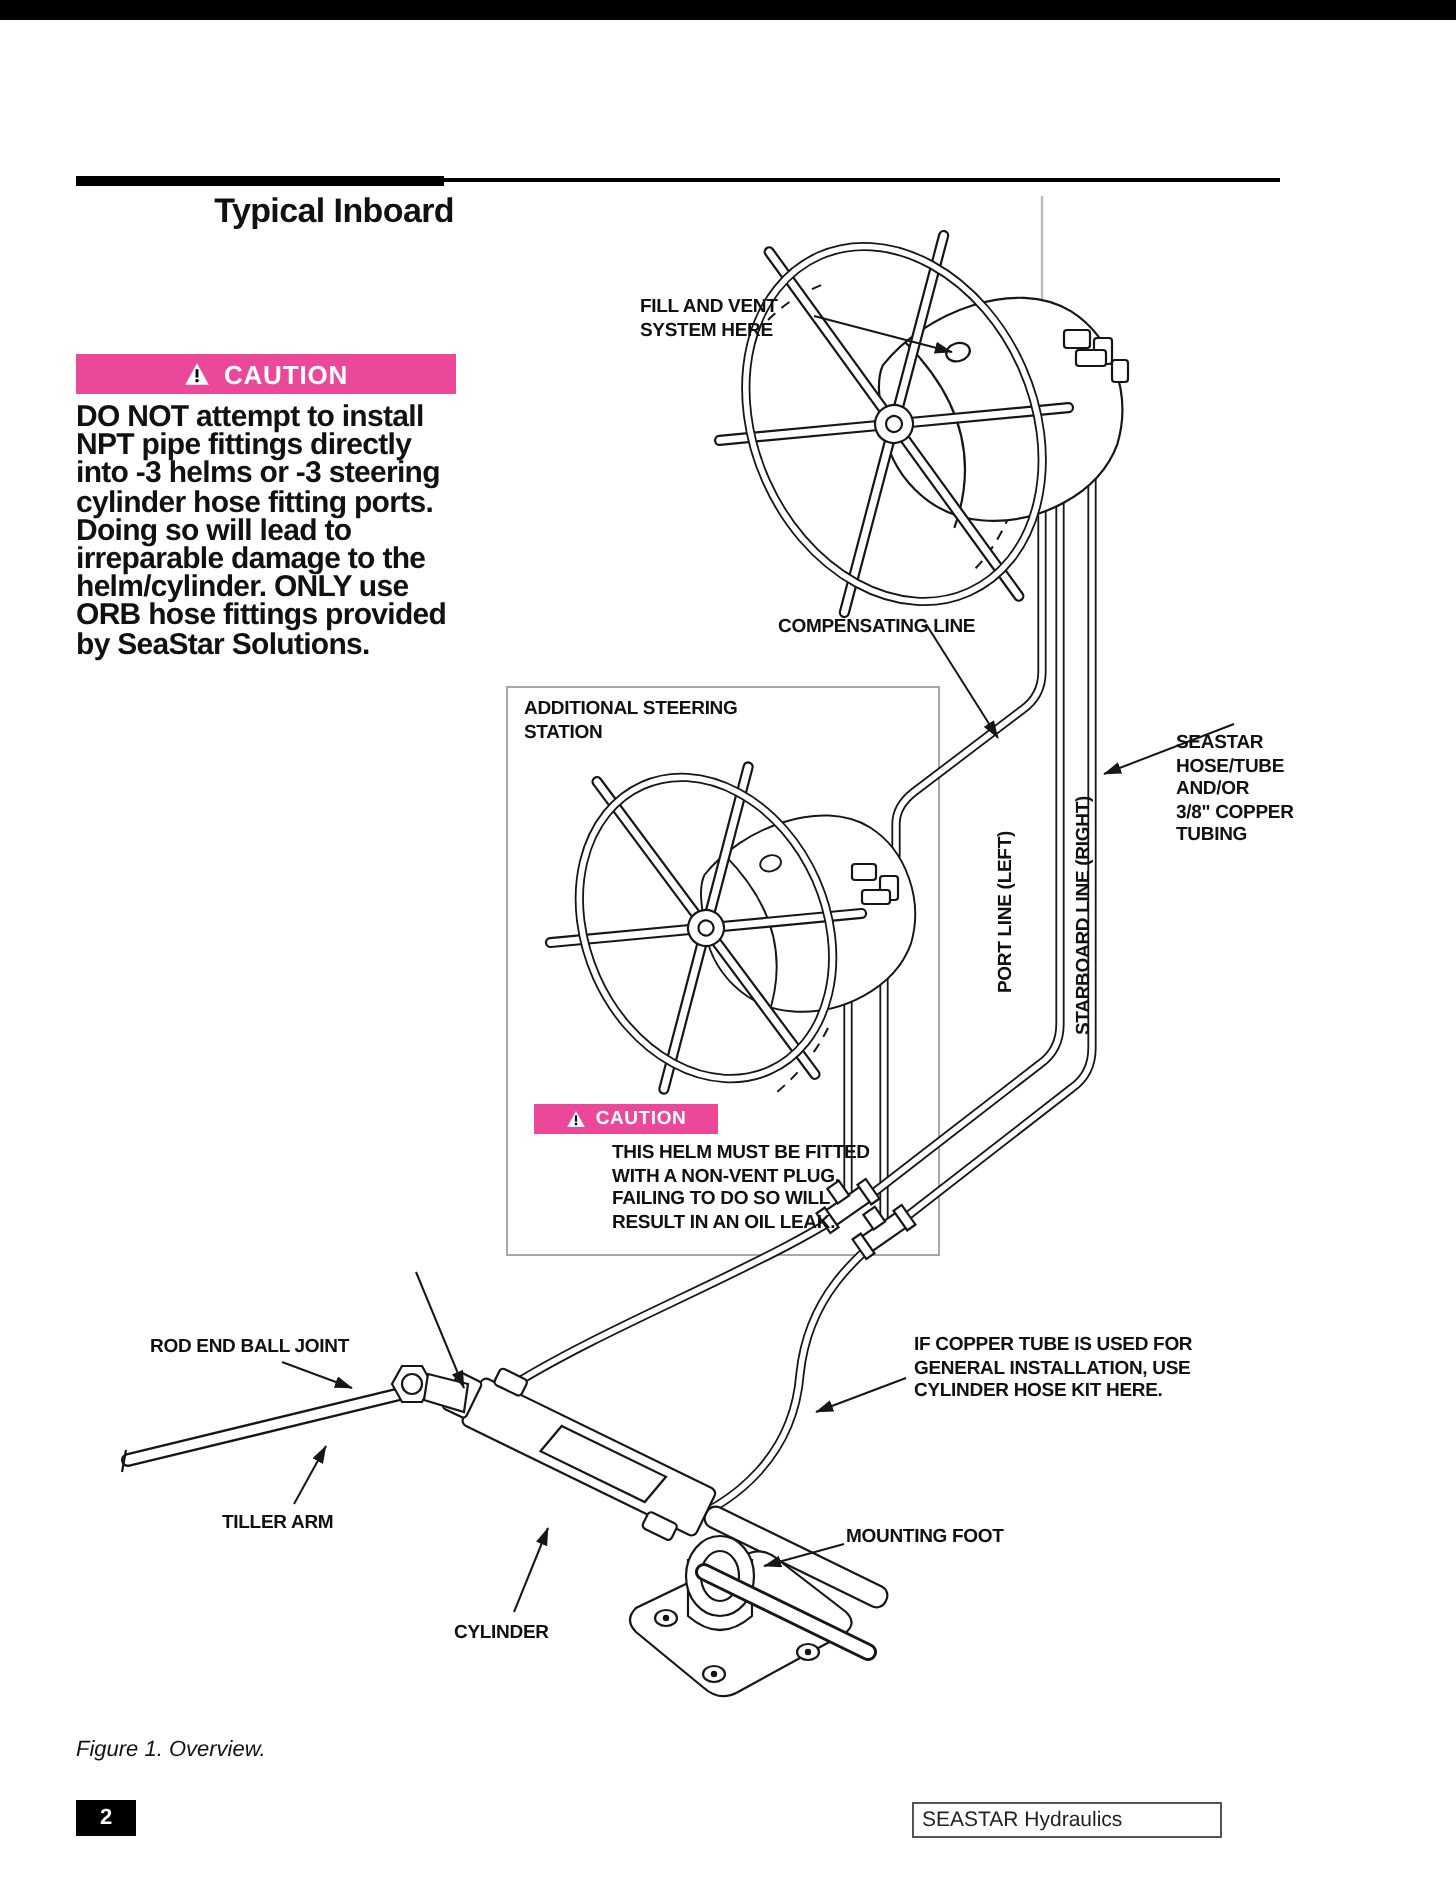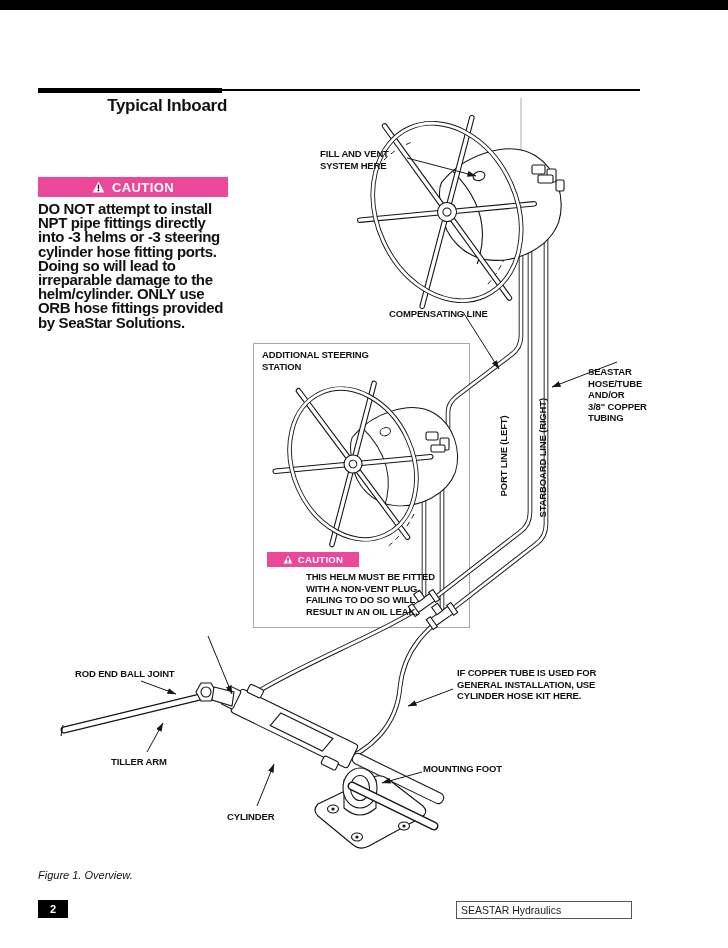--- a/index.html
+++ b/index.html
@@ -17,21 +17,21 @@
                  line-height:14.2px;letter-spacing:-0.35px;}
   .station-box{position:absolute;left:253px;top:343px;width:215px;height:283px;border:1px solid #a8a8a8;}
   .lbl{position:absolute;font-weight:bold;font-size:9.5px;line-height:11.5px;letter-spacing:-0.15px;
        white-space:pre-line;}
   .vert{transform:rotate(-90deg);transform-origin:0 100%;white-space:nowrap;}
   .cau-inner-bar{left:267px;top:552px;width:92px;height:15px;font-size:9.5px;gap:5px;letter-spacing:0.3px;}
   .cau-inner-body{left:262px;top:571px;margin-left:44px;}
   .figcap{position:absolute;left:38px;top:869px;font-style:italic;font-size:11px;}
   .pagenum{position:absolute;left:38px;top:900px;width:30px;height:18px;background:#000;color:#fff;
            font-weight:bold;font-size:11px;display:flex;align-items:center;justify-content:center;}
-  .brandbox{position:absolute;left:456px;top:901px;width:176px;height:18px;border:1px solid #555;
+  .brandbox{position:absolute;left:456px;top:901px;width:155px;height:18px;border:1px solid #555;
             font-size:10.5px;color:#222;display:flex;align-items:center;padding-left:4px;box-sizing:border-box;}
   svg.diagram{position:absolute;left:0;top:0;}
   .t4{stroke:#161616;stroke-width:4.6;fill:none;stroke-linecap:round;stroke-linejoin:round;}
   .t4w{stroke:#fff;stroke-width:2.8;fill:none;stroke-linecap:round;stroke-linejoin:round;}
   .t5{stroke:#161616;stroke-width:5.6;fill:none;stroke-linecap:round;}
   .t5w{stroke:#fff;stroke-width:3.4;fill:none;stroke-linecap:round;}
   .t7{stroke:#161616;stroke-width:7;fill:none;stroke-linecap:round;}
   .t7w{stroke:#fff;stroke-width:4.6;fill:none;stroke-linecap:round;}
   .t8{stroke:#161616;stroke-width:9;fill:none;stroke-linecap:round;}
   .t8w{stroke:#fff;stroke-width:6;fill:none;stroke-linecap:round;}

